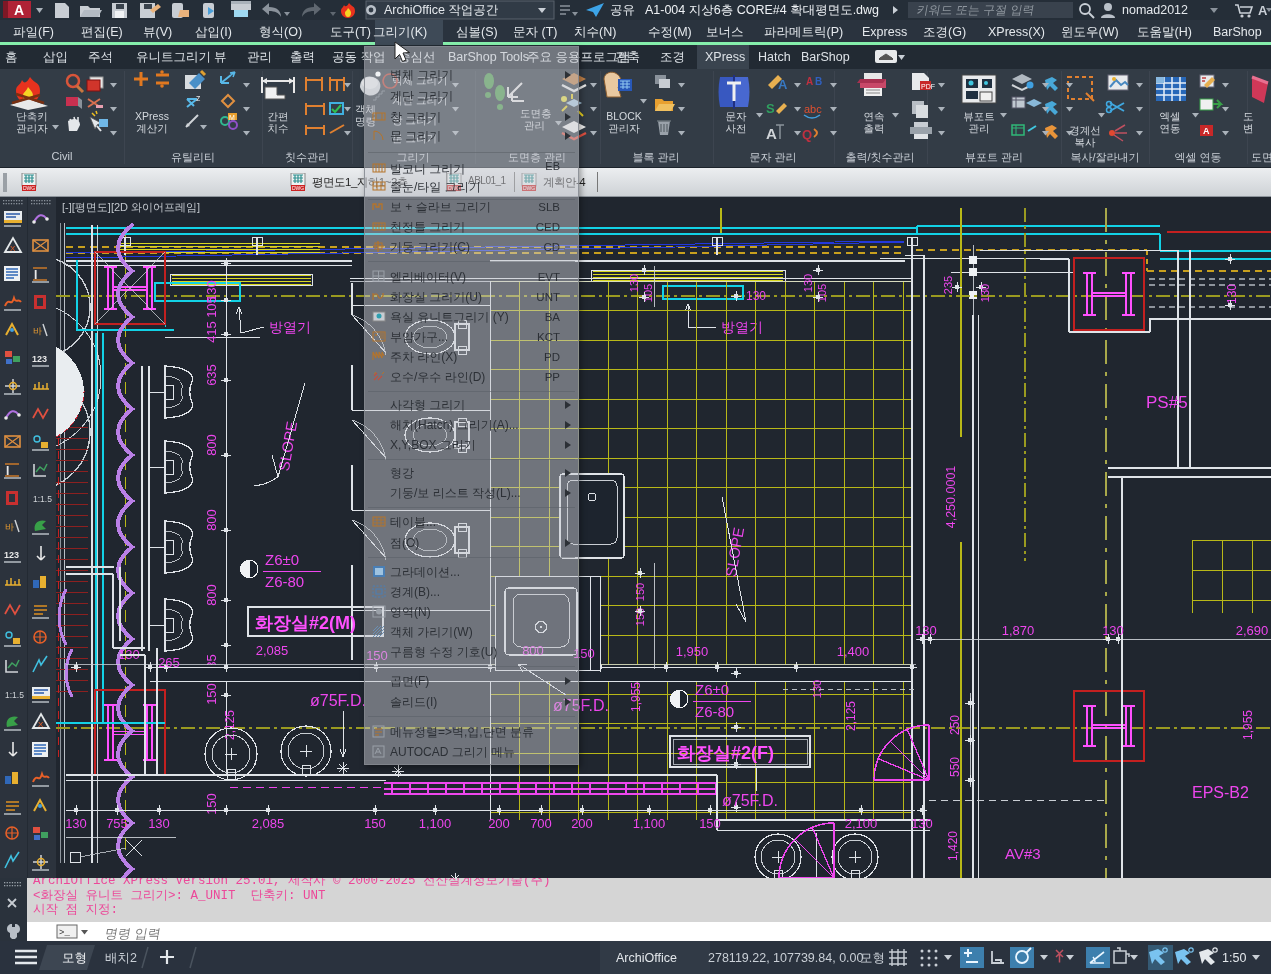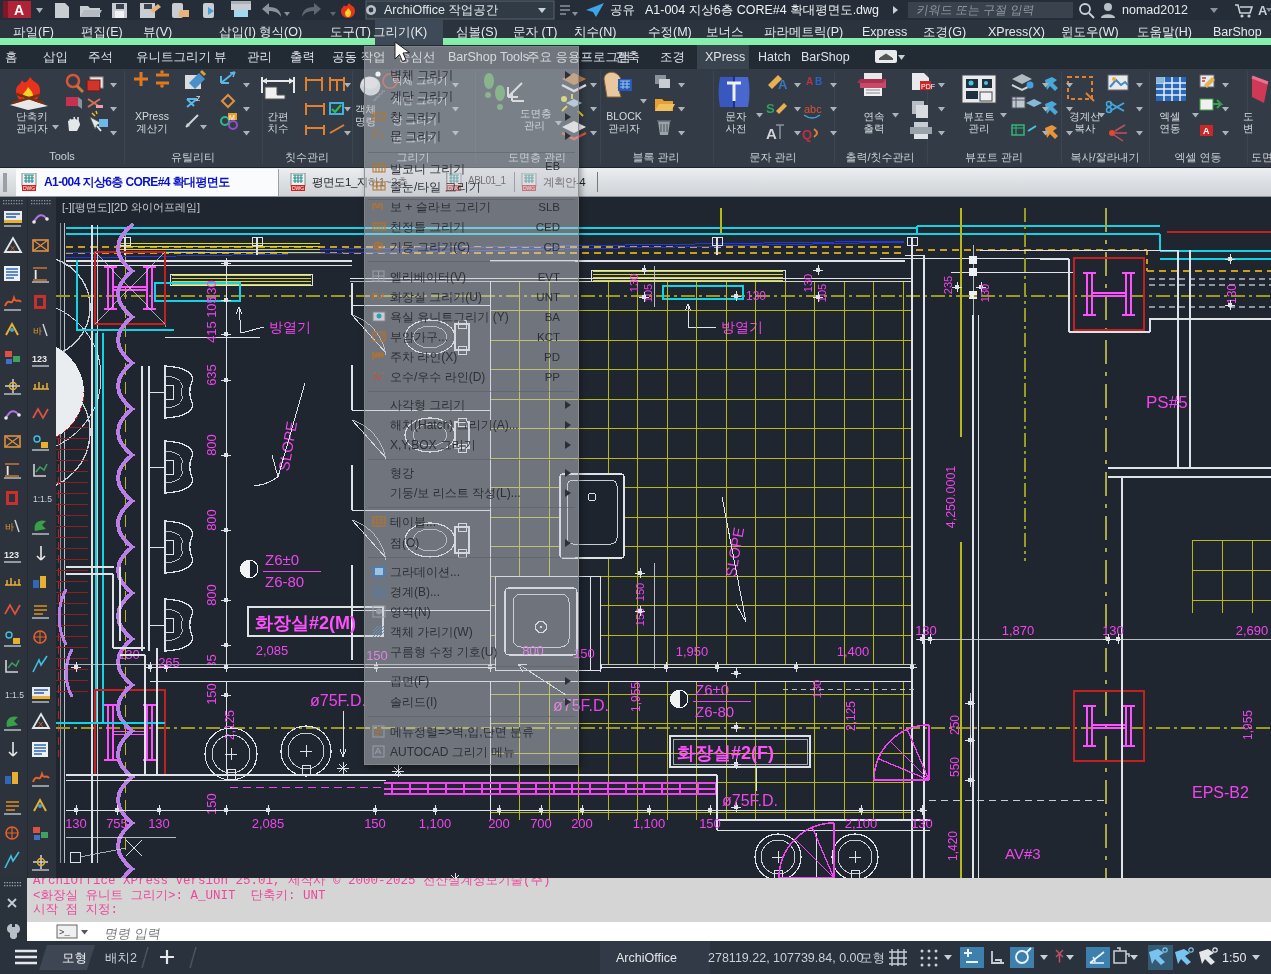--- a/index.html
+++ b/index.html
@@ -1,18 +1,18 @@
 <!DOCTYPE html>
 <html><head><meta charset="utf-8"><style>
 *{margin:0;padding:0;box-sizing:border-box}
 html,body{width:1271px;height:974px;overflow:hidden;background:#20262f;
  font-family:"Liberation Sans",sans-serif;-webkit-font-smoothing:antialiased}
 .abs{position:absolute}
 #titlebar{position:absolute;left:0;top:0;width:1271px;height:20px;background:#252e38}
-#menubar{position:absolute;left:0;top:20px;width:1271px;height:25px;background:#2a333e;border-bottom:7px solid #86efac}
+#menubar{position:absolute;left:0;top:20px;width:1271px;height:25px;background:#2a333e;border-bottom:3px solid #86efac}
 #tabrow{position:absolute;left:0;top:45px;width:1271px;height:24px;background:#222a33}
 #ribbon{position:absolute;left:0;top:69px;width:1271px;height:99px;background:#333c46;border-bottom:1px solid #1c232b}
 #docbar{position:absolute;left:0;top:168px;width:1271px;height:29px;background:linear-gradient(#eceef0,#ced2d6);border-bottom:1px solid #8d949b}
 #lefttb{position:absolute;left:0;top:197px;width:56px;height:681px;background:#2c333d}
 #cmdhist{position:absolute;left:0;top:878px;width:1271px;height:44px;background:#d5d5d5}
 #cmdstrip{position:absolute;left:0;top:878px;width:27px;height:63px;background:#2a323c}
 #cmdinput{position:absolute;left:27px;top:922px;width:1244px;height:19px;background:#ffffff}
 #statusbar{position:absolute;left:0;top:941px;width:1271px;height:33px;background:#2a323e}
 .mi{position:absolute;top:0;height:25px;line-height:25px;color:#e4e8ec;font-size:12.5px}
 .rt{position:absolute;top:0;height:24px;line-height:24px;color:#dde2e7;font-size:12.5px}
@@ -74,21 +74,21 @@
       <circle cx="1249" cy="16" r="1.6" fill="#c9cdd3"></circle>
 <text x="1258" y="15" font-size="13" font-weight="bold" fill="#c9cfd6">A</text>
       <path d="M1266 8 l6 0 -3 4 z" fill="#8a929b"></path>
 </svg>
   </div>
 <div id="menubar">
 <div class="abs" style="left:375px;top:0;width:68px;height:25px;background:#3e4a57"></div>
 <div class="mi" style="left:13px">파일(F)</div>
 <div class="mi" style="left:81px">편집(E)</div>
 <div class="mi" style="left:143px">뷰(V)</div>
-<div class="mi" style="left:219px">삽입(I)</div>
+<div class="mi" style="left:195px">삽입(I)</div>
 <div class="mi" style="left:259px">형식(O)</div>
 <div class="mi" style="left:330px">도구(T)</div>
 <div class="mi" style="left:373px">그리기(K)</div>
 <div class="mi" style="left:456px">심볼(S)</div>
 <div class="mi" style="left:513px">문자 (T)</div>
 <div class="mi" style="left:574px">치수(N)</div>
 <div class="mi" style="left:648px">수정(M)</div>
 <div class="mi" style="left:706px">보너스</div>
 <div class="mi" style="left:764px">파라메트릭(P)</div>
 <div class="mi" style="left:862px">Express</div>
@@ -128,21 +128,21 @@
 <div class="sep" style="left:262px"></div>
 <div class="sep" style="left:352px"></div>
 <div class="sep" style="left:475px"></div>
 <div class="sep" style="left:600px"></div>
 <div class="sep" style="left:713px"></div>
 <div class="sep" style="left:834px"></div>
 <div class="sep" style="left:927px"></div>
 <div class="sep" style="left:1061px"></div>
 <div class="sep" style="left:1149px"></div>
 <div class="sep" style="left:1247px"></div>
-<div class="gl" style="left:2px;top:150px;width:120px">Tools</div>
+<div class="gl" style="left:2px;top:150px;width:120px">Civil</div>
 <div class="gl" style="left:133px;top:150px;width:120px">유틸리티</div>
 <div class="gl" style="left:247px;top:150px;width:120px">칫수관리</div>
 <div class="gl" style="left:353px;top:150px;width:120px">그리기</div>
 <div class="gl" style="left:477px;top:150px;width:120px">도면층 관리</div>
 <div class="gl" style="left:596px;top:150px;width:120px">블록 관리</div>
 <div class="gl" style="left:713px;top:150px;width:120px">문자 관리</div>
 <div class="gl" style="left:820px;top:150px;width:120px">출력/칫수관리</div>
 <div class="gl" style="left:934px;top:150px;width:120px">뷰포트 관리</div>
 <div class="gl" style="left:1045px;top:150px;width:120px">복사/잘라내기</div>
 <div class="gl" style="left:1138px;top:150px;width:120px">엑셀 연동</div>
@@ -347,28 +347,25 @@
 <path d="M1222 38 l7 0 -3.5 4.5 z" fill="#aab2ba"></path>
 <path d="M1222 62 l7 0 -3.5 4.5 z" fill="#aab2ba"></path>
 </svg>
 <div class="rl" style="left:8px;top:111px;width:48px">단축키<br>관리자</div>
 <div class="rl" style="left:126px;top:111px;width:52px">XPress<br>계산기</div>
 <div class="rl" style="left:258px;top:111px;width:40px">간편<br>치수</div>
 <div class="rl" style="left:598px;top:111px;width:52px">BLOCK<br>관리자</div>
 <div class="rl" style="left:714px;top:111px;width:44px">문자<br>사전</div>
 <div class="rl" style="left:852px;top:111px;width:44px">연속<br>출력</div>
 <div class="rl" style="left:952px;top:111px;width:54px">뷰포트<br>관리</div>
-<div class="rl" style="left:1060px;top:111px;width:50px">경계선<br>복사</div>
+<div class="rl" style="left:1060px;top:125px;width:50px">경계선<br>복사</div>
 <div class="rl" style="left:1148px;top:111px;width:44px">엑셀<br>연동</div>
 <div class="rl" style="left:1243px;top:111px;width:40px;text-align:left">도<br>변</div>
 <div id="docbar">
 <div class="abs" style="left:3px;top:5px;width:3px;height:19px;border-left:2px solid #9aa0a6;border-right:2px solid #9aa0a6"></div>
-<div class="abs" style="left:16px;top:1px;width:263px;height:27px;background:#fafbfc;border-right:1px solid #9aa0a6;overflow:hidden">
-      <div class="abs" style="left:28px;top:5px;font-size:12px;font-weight:bold;color:#0a12c8;white-space:nowrap;letter-spacing:-0.6px">A1-004 지상6층 CORE#4 확대평면도</div>
-    </div>
 <svg class="abs" style="left:21px;top:5px" width="16" height="18">
       <rect x="1" y="0" width="14" height="13" fill="#eef2f2" stroke="#888"></rect>
       <path d="M3 2 h10 M3 5 h10 M3 8 h10 M5 2 v8 M8 2 v8 M11 2 v8" stroke="#2e8f8f" stroke-width="1.2"></path>
       <rect x="1" y="12" width="14" height="6" fill="#cc2222"></rect>
       <text x="8" y="17" font-size="5" fill="#fff" text-anchor="middle" font-family="Liberation Sans">DWG</text>
     </svg>
 <div class="abs" style="left:446px;top:4px;width:1px;height:20px;background:#777"></div>
 <div class="abs" style="left:288px;top:1px;width:158px;height:26px;overflow:hidden">
       <svg class="abs" style="left:2px;top:4px" width="16" height="18">
         <rect x="1" y="0" width="14" height="13" fill="#eef2f2" stroke="#888"></rect>

